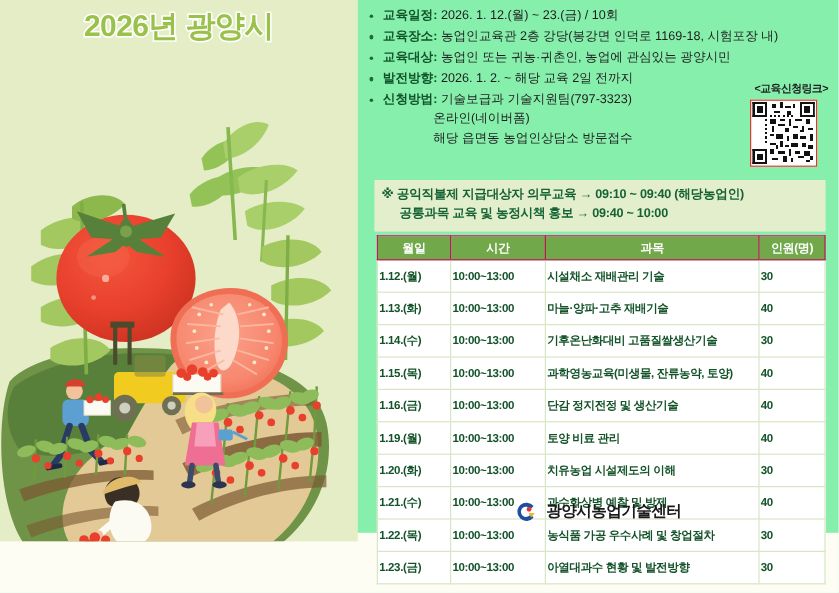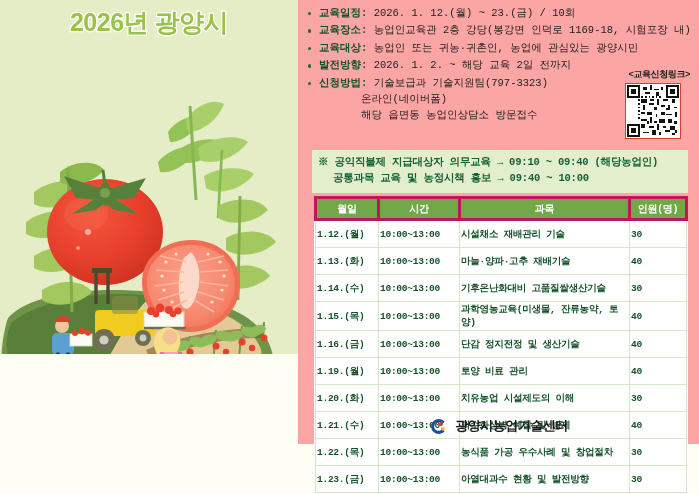--- a/index.html
+++ b/index.html
@@ -22,21 +22,21 @@
     box-sizing: border-box;
     overflow: hidden;
   }
 
   
   .left-panel {
     position: absolute;
     left: 0;
     top: 0;
     width: 298px;
-    height: 354px;
+    height: 451px;
     background: #e4edc6;
     overflow: hidden;
   }
   .title-block {
     position: absolute;
     top: 8px;
     left: 0;
     width: 298px;
     text-align: center;
     z-index: 6;
@@ -75,22 +75,21 @@
     z-index: 1;
   }
 
   
   .right-panel {
     position: absolute;
     left: 298px;
     top: 0;
     width: 401px;
     height: 444px;
-    background: #fca5a5;
-    font-family: Liberation Mono, monospace;
+    background: #86efac;
   }
 
   
   .info-list {
     position: absolute;
     left: 8px;
     top: 6px;
     width: 392px;
     list-style: none;
     margin: 0;
@@ -197,21 +196,21 @@
     border-collapse: collapse;
     table-layout: fixed;
     background: #ffffff;
   }
   table.schedule th {
     background: #71a94a;
     color: #ffffff;
     font-size: 10px;
     font-weight: bold;
     height: 17px;
-    border: 3px solid #be185d;
+    border: 1px solid #be185d;
     letter-spacing: -0.3px;
   }
   table.schedule td {
     border: 1px solid #d7e7c4;
     height: 24px;
     font-size: 9.6px;
     color: #14532a;
     font-weight: bold;
     letter-spacing: -0.3px;
     background: #ffffff;

